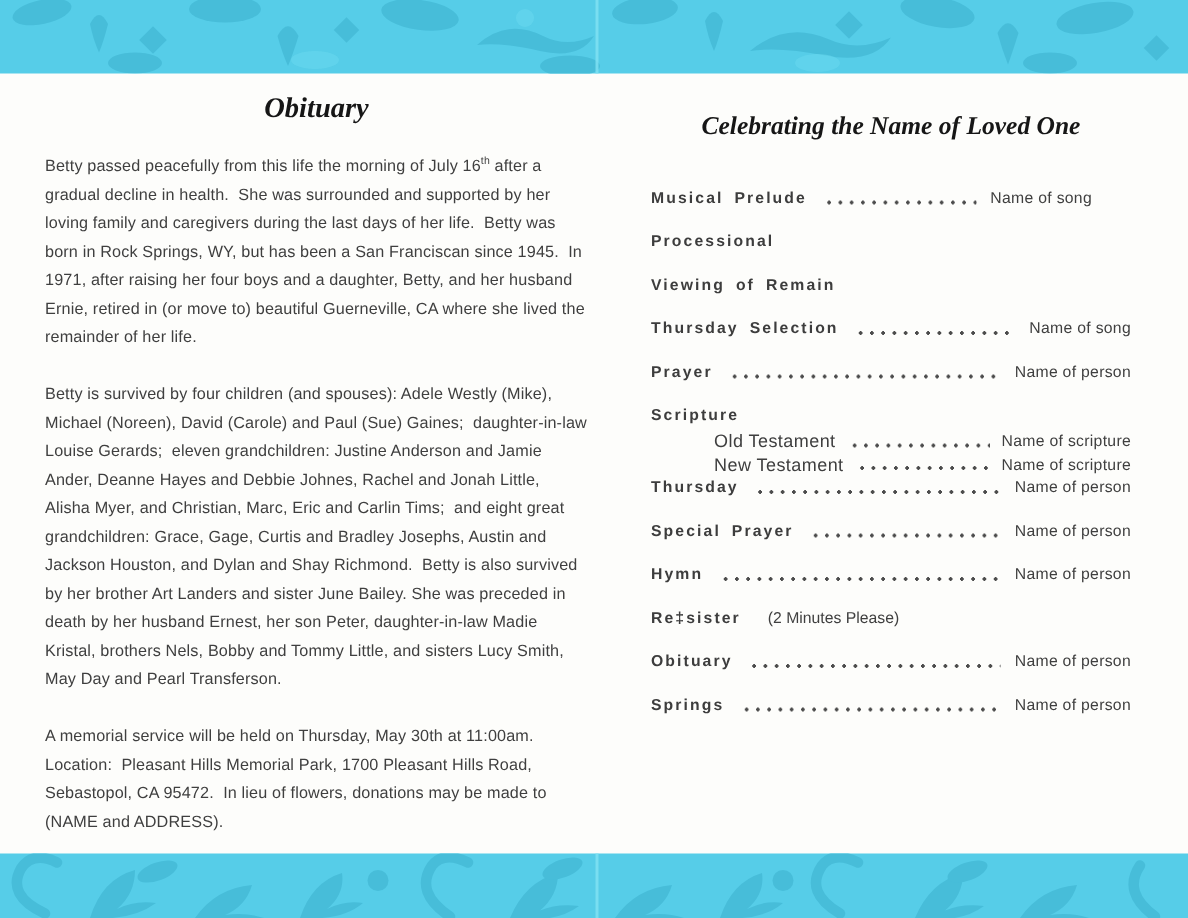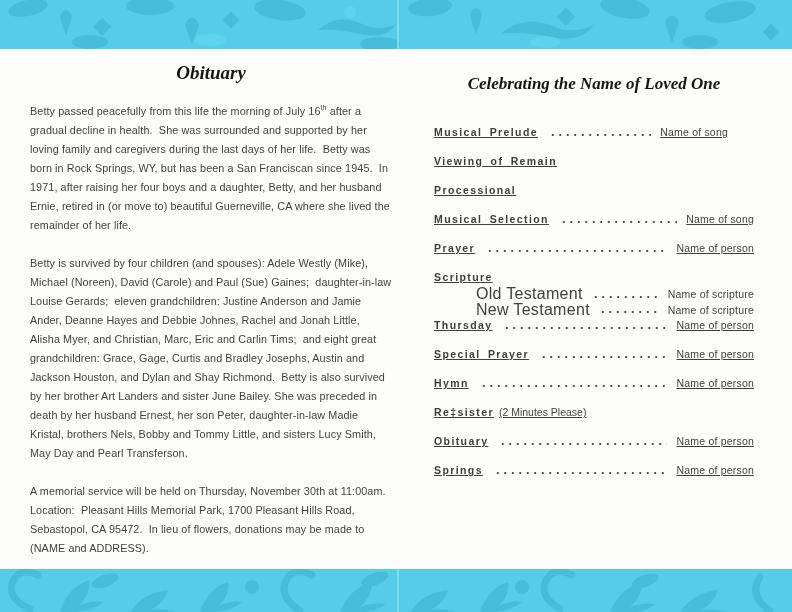--- a/index.html
+++ b/index.html
@@ -24,35 +24,35 @@
   }
   .left-col .page-title{font-size:19px;margin:0 0 18px 0;}
   .obit-p{
     font-size:10.8px;line-height:19px;letter-spacing:.1px;
     margin:0 0 19px 0;white-space:pre-wrap;
   }
   .sup{vertical-align:super;font-size:7px;line-height:0;}
   
   .right-col{position:absolute;left:434px;top:74px;width:320px;}
   .right-col .page-title{font-size:17px;margin:0 0 30px 0;}
-  .prog-row{display:flex;align-items:flex-end;line-height:16px;margin-bottom:13px;text-decoration:underline;}
+  .prog-row{display:flex;align-items:flex-end;line-height:16px;margin-bottom:13px;}
   .prog-row.short{padding-right:26px;}
   .prog-label{
     font-weight:bold;font-size:10.5px;letter-spacing:1.4px;word-spacing:3px;
     color:#3d3d3d;white-space:nowrap;
   }
-  .prog-suffix{font-size:10.5px;margin-left:5px;white-space:nowrap;}
+  .prog-suffix{font-size:10.5px;margin-left:18px;white-space:nowrap;}
   .prog-value{font-size:10.5px;letter-spacing:.2px;white-space:nowrap;}
   .leader{
     flex:1 1 auto;height:4px;margin:0 9px 3px 11px;
     background-image:radial-gradient(circle, var(--dots,#4c4c4c) 1.1px, transparent 1.35px);
     background-size:7.5px 4px;background-repeat:repeat-x;background-position:0 50%;
   }
   .sub-row{display:flex;align-items:flex-end;line-height:14.5px;margin:1px 0 0 0;padding-left:42px;}
-  .sub-row .sub-label{font-size:16px;letter-spacing:.3px;white-space:nowrap;}
+  .sub-row .sub-label{font-size:12px;letter-spacing:.3px;white-space:nowrap;}
   .sub-row .leader{margin:0 8px 3px 9px;}
   .scripture-group{}
   .scripture-group .prog-row{margin-bottom:2px;}
 </style>
 </head>
 <body>
 
 <div class="page">
 
   <div class="band band-top">
@@ -111,43 +111,43 @@
         <ellipse cx="645" cy="12" rx="14" ry="6" transform="rotate(-20 645 12)"></ellipse>
       </g>
     </svg>
     <div class="gutter-line"></div>
   </div>
 
   <div class="left-col">
     <h1 class="page-title">Obituary</h1>
     <p class="obit-p"><span>Betty passed peacefully from this life the morning of July 16</span><span class="sup">th</span><span> after a gradual decline in health.  She was surrounded and supported by her loving family and caregivers during the last days of her life.  Betty was born in Rock Springs, WY, but has been a San Franciscan since 1945.  In 1971, after raising her four boys and a daughter, Betty, and her husband Ernie, retired in (or move to) beautiful Guerneville, CA where she lived the remainder of her life.</span></p>
     <p class="obit-p">Betty is survived by four children (and spouses): Adele Westly (Mike), Michael (Noreen), David (Carole) and Paul (Sue) Gaines;  daughter-in-law Louise Gerards;  eleven grandchildren: Justine Anderson and Jamie Ander, Deanne Hayes and Debbie Johnes, Rachel and Jonah Little, Alisha Myer, and Christian, Marc, Eric and Carlin Tims;  and eight great grandchildren: Grace, Gage, Curtis and Bradley Josephs, Austin and Jackson Houston, and Dylan and Shay Richmond.  Betty is also survived by her brother Art Landers and sister June Bailey. She was preceded in death by her husband Ernest, her son Peter, daughter-in-law Madie Kristal, brothers Nels, Bobby and Tommy Little, and sisters Lucy Smith, May Day and Pearl Transferson.</p>
-    <p class="obit-p">A memorial service will be held on Thursday, November 30th at 11:00am. Location:  Pleasant Hills Memorial Park, 1700 Pleasant Hills Road, Sebastopol, CA 95472.  In lieu of flowers, donations may be made to (NAME and ADDRESS).</p>
+    <p class="obit-p">A memorial service will be held on Thursday, May 30th at 11:00am. Location:  Pleasant Hills Memorial Park, 1700 Pleasant Hills Road, Sebastopol, CA 95472.  In lieu of flowers, donations may be made to (NAME and ADDRESS).</p>
   </div>
 
   <div class="right-col">
     <h1 class="page-title">Celebrating the Name of Loved One</h1>
 
     <div class="prog-row short">
       <span class="prog-label">Musical Prelude</span>
       <span class="leader"></span>
       <span class="prog-value">Name of song</span>
     </div>
 
     <div class="prog-row">
+      <span class="prog-label">Processional</span>
+    </div>
+
+    <div class="prog-row">
       <span class="prog-label">Viewing of Remain</span>
     </div>
 
-    <div class="prog-row">
-      <span class="prog-label">Processional</span>
-    </div>
-
-
-    <div class="prog-row">
-      <span class="prog-label">Musical Selection</span>
+
+    <div class="prog-row">
+      <span class="prog-label">Thursday Selection</span>
       <span class="leader"></span>
       <span class="prog-value">Name of song</span>
     </div>
 
     <div class="prog-row">
       <span class="prog-label">Prayer</span>
       <span class="leader"></span>
       <span class="prog-value">Name of person</span>
     </div>
 

